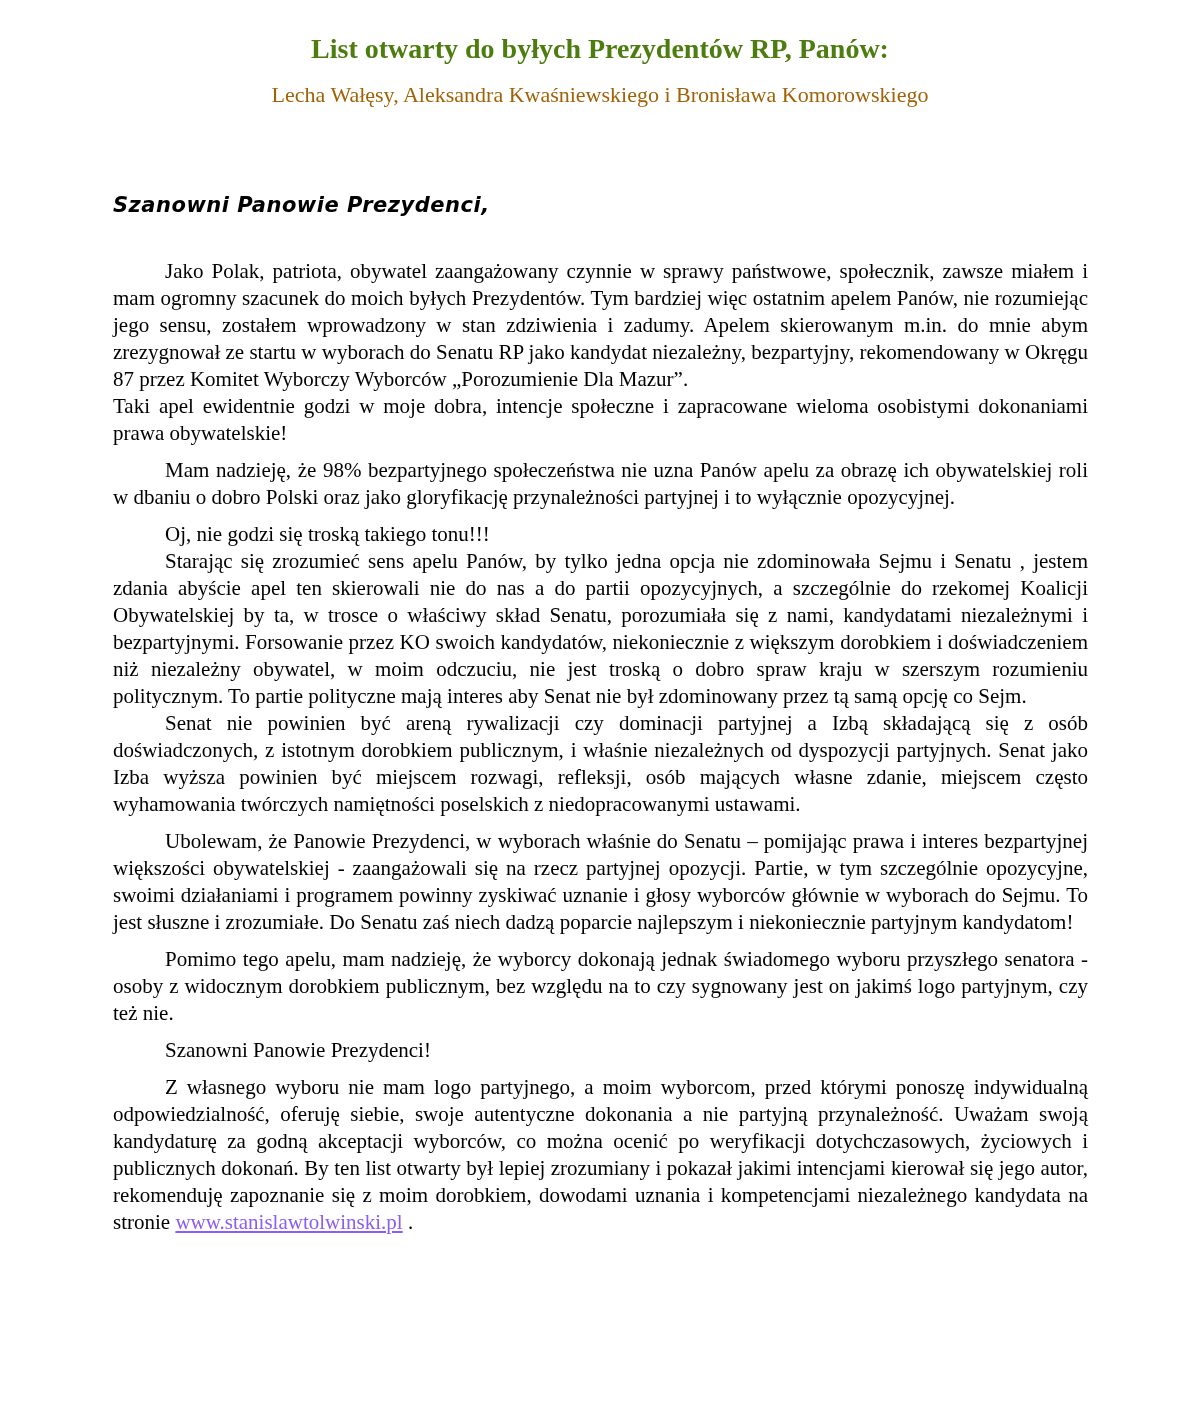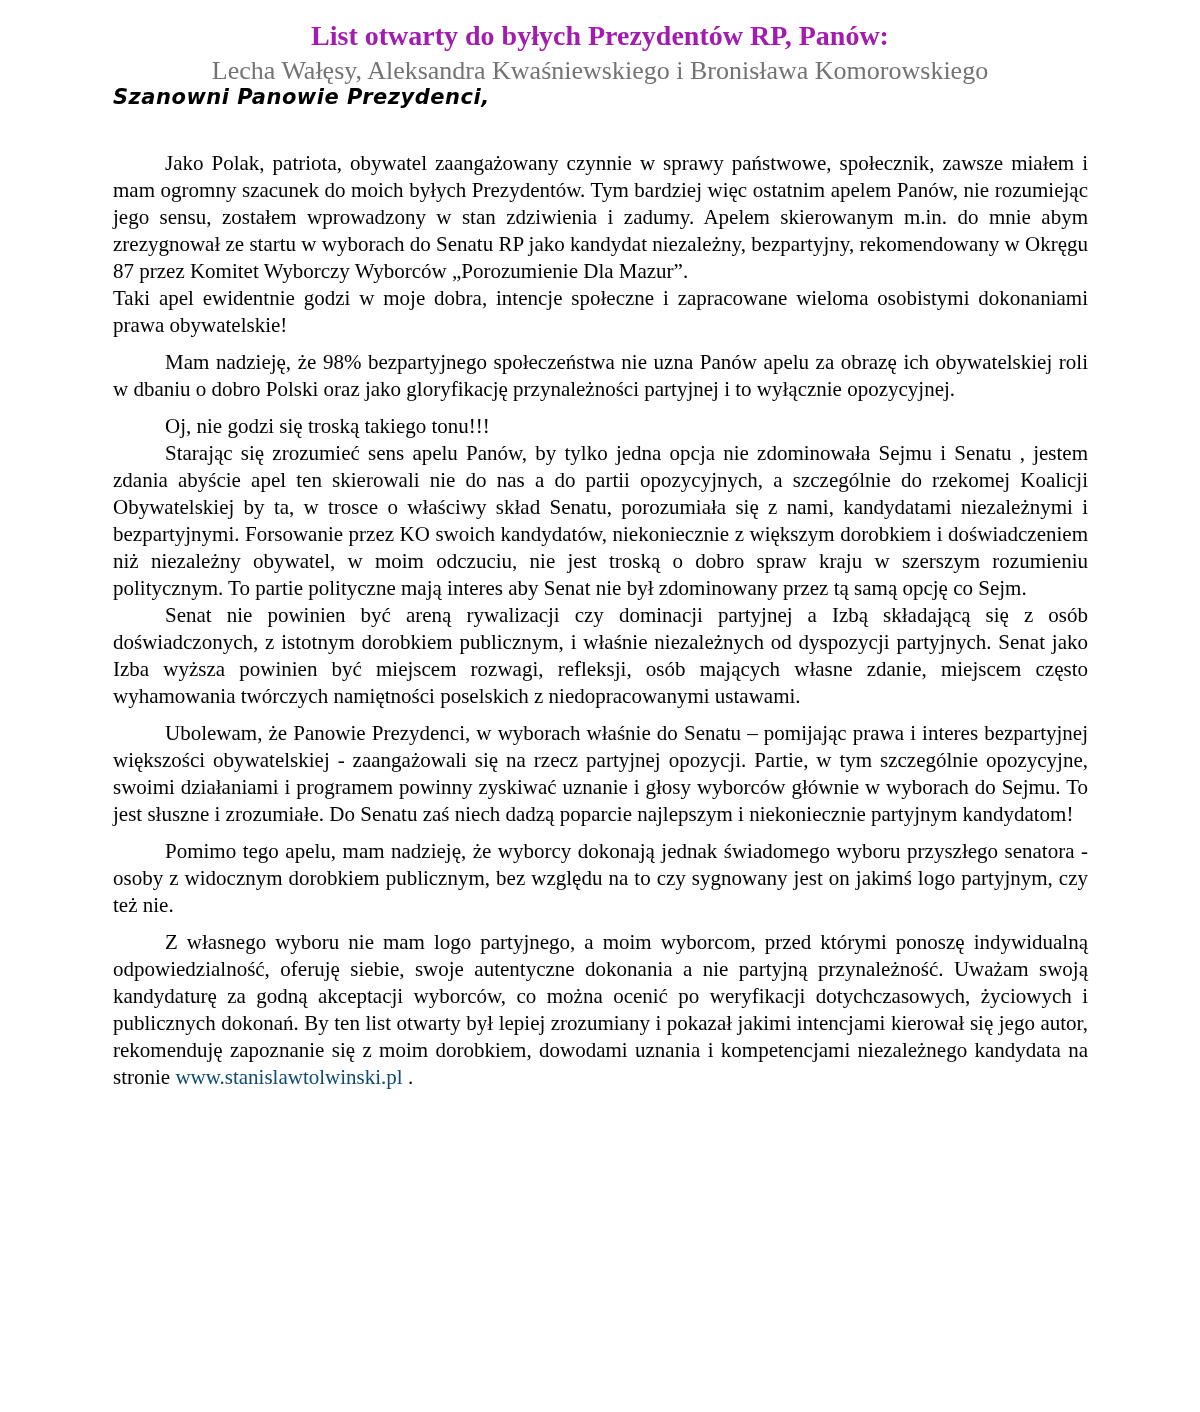--- a/index.html
+++ b/index.html
@@ -16,56 +16,58 @@
     color: #000000;
     font-family: "Liberation Serif", serif;
     overflow: hidden;
     box-sizing: border-box;
   }
   .header {
     padding-top: 16px;
     text-align: center;
   }
   .title {
-    margin: 4px;
+    margin: 17px;
     font-family: "Liberation Serif", serif;
     font-size: 28px;
     line-height: 32px;
     font-weight: bold;
-    color: #a21caf;
+    color: #4d7c0f;
   }
   .subtitle {
     margin: 6px 0 0 0;
-    font-size: 26px;
+    font-size: 22px;
     line-height: 26px;
     font-weight: normal;
-    color: #737373;
+    color: #a16207;
   }
   .content {
     margin: 0 112px 0 113px; 
   }
   .salutation {
+    margin-top: 84px;
     font-family: "DejaVu Sans", sans-serif;
     font-style: italic;
     font-weight: bold;
     font-size: 21px;
     line-height: 26px;
     letter-spacing: 0.5px;
   }
   .body-text p {
     margin: 0;
     font-size: 21px;
     line-height: 27px;
     text-align: justify;
   }
   .body-text p.indent { text-indent: 52px; }
   .body-text p.gap { margin-top: 10px; }
   .body-text p.first { margin-top: 40px; }
   a.site-link {
-    color: #0c4a6e;
+    color: #8b5cf6;
+    text-decoration: underline;
     cursor: pointer;
   }
 </style>
 </head>
 <body>
 
 <div class="page">
 
   <div class="header">
     <h1 class="title">List otwarty do byłych Prezydentów RP, Panów:</h1>
@@ -89,18 +91,19 @@
 
       <p class="indent">Starając się zrozumieć sens apelu Panów, by tylko jedna opcja nie zdominowała Sejmu i Senatu , jestem zdania abyście apel ten skierowali nie do nas a do partii opozycyjnych, a szczególnie do rzekomej Koalicji Obywatelskiej by ta, w trosce o właściwy skład Senatu, porozumiała się z nami, kandydatami niezależnymi i bezpartyjnymi. Forsowanie przez KO swoich kandydatów, niekoniecznie z większym dorobkiem i doświadczeniem niż niezależny obywatel, w moim odczuciu, nie jest troską o dobro spraw kraju w szerszym rozumieniu politycznym. To partie polityczne mają interes aby Senat nie był zdominowany przez tą samą opcję co Sejm.</p>
 
 
       <p class="indent">Senat nie powinien być areną rywalizacji czy dominacji partyjnej a Izbą składającą się z osób doświadczonych, z istotnym dorobkiem publicznym, i właśnie niezależnych od dyspozycji partyjnych. Senat jako Izba wyższa powinien być miejscem rozwagi, refleksji, osób mających własne zdanie, miejscem często wyhamowania twórczych namiętności poselskich z niedopracowanymi ustawami.</p>
 
       <p class="indent gap">Ubolewam, że Panowie Prezydenci, w wyborach właśnie do Senatu – pomijając prawa i interes bezpartyjnej większości obywatelskiej - zaangażowali się na rzecz partyjnej opozycji. Partie, w tym szczególnie opozycyjne, swoimi działaniami i programem powinny zyskiwać uznanie i głosy wyborców głównie w wyborach do Sejmu. To jest słuszne i zrozumiałe. Do Senatu zaś niech dadzą poparcie najlepszym i niekoniecznie partyjnym kandydatom!</p>
 
       <p class="indent gap">Pomimo tego apelu, mam nadzieję, że wyborcy dokonają jednak świadomego wyboru przyszłego senatora - osoby z widocznym dorobkiem publicznym, bez względu na to czy sygnowany jest on jakimś logo partyjnym, czy też nie.</p>
 
+      <p class="indent gap">Szanowni Panowie Prezydenci!</p>
 
       <p class="indent gap"><span>Z własnego wyboru nie mam logo partyjnego, a moim wyborcom, przed którymi ponoszę indywidualną odpowiedzialność, oferuję siebie, swoje autentyczne dokonania a nie partyjną przynależność. Uważam swoją kandydaturę za godną akceptacji wyborców, co można ocenić po weryfikacji dotychczasowych, życiowych i publicznych dokonań. By ten list otwarty był lepiej zrozumiany i pokazał jakimi intencjami kierował się jego autor, rekomenduję zapoznanie się z moim dorobkiem, dowodami uznania i kompetencjami niezależnego kandydata na stronie </span><a class="site-link">www.stanislawtolwinski.pl</a><span> .</span></p>
 
     </div>
   </div>
 </div>
 
 </body></html>

